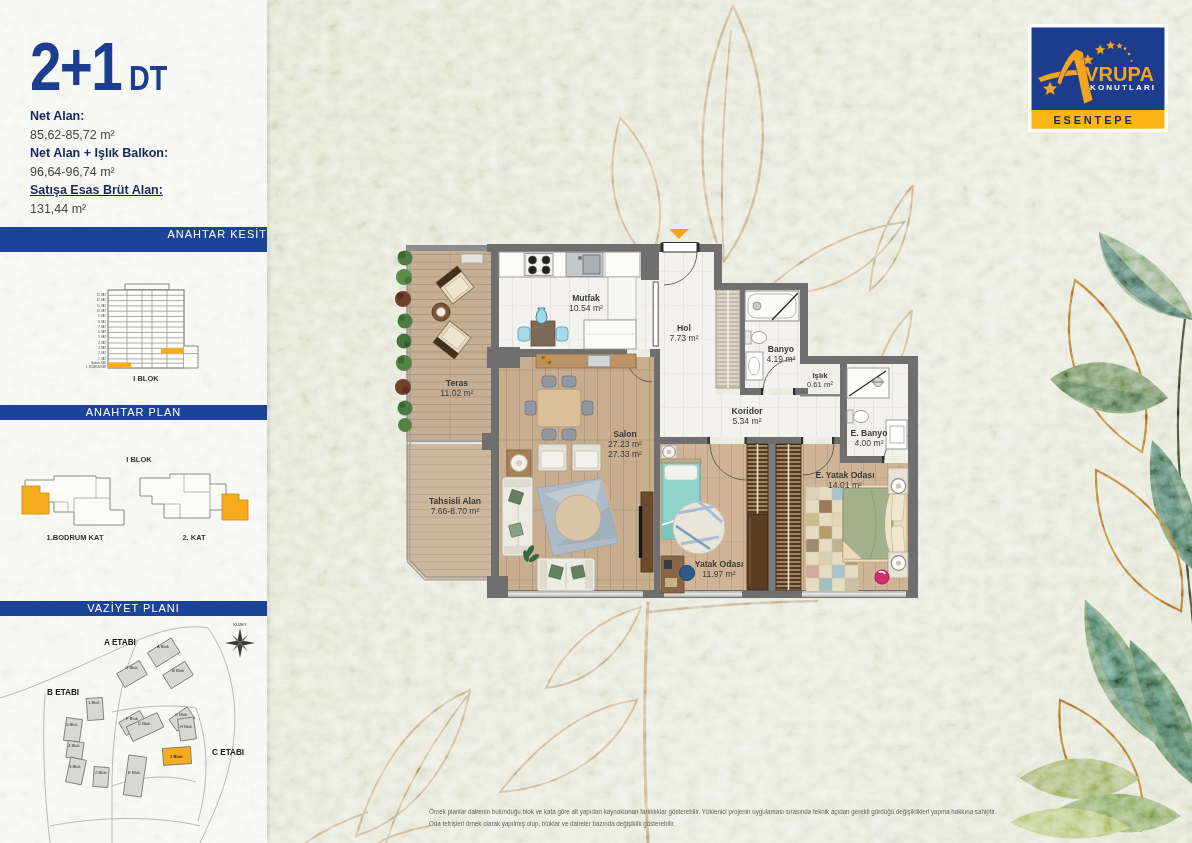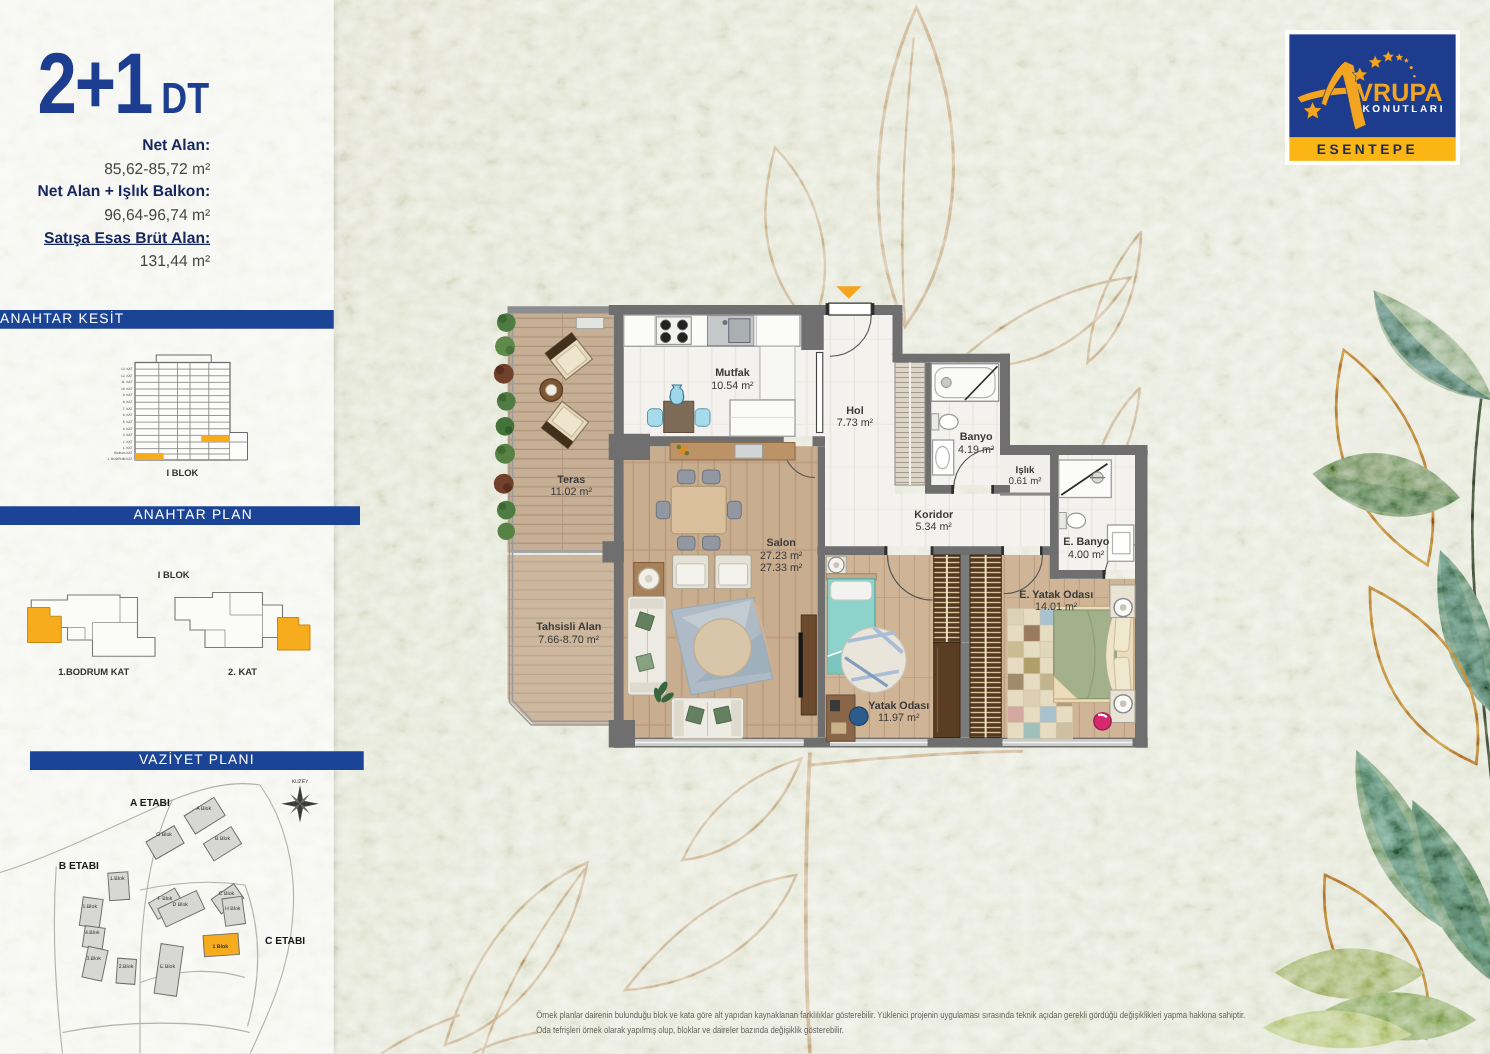--- a/index.html
+++ b/index.html
@@ -85,27 +85,27 @@
       <feFuncG type="linear" slope="1" intercept="-0.23"></feFuncG>
       <feFuncB type="linear" slope="1" intercept="-0.23"></feFuncB>
       <feFuncA type="linear" slope="0" intercept="1"></feFuncA>
     </feComponentTransfer>
   </filter>
   <rect width="1192" height="843" filter="url(#paper)"></rect>
 </svg>
 
 <div class="abs" style="left:30px;top:32px;color:#1d3d90;font-weight:bold;font-size:69px;letter-spacing:-2px;line-height:1;transform:scaleX(0.82);transform-origin:0 0;white-space:nowrap;">2+1<span style="font-size:35px;letter-spacing:0;"> DT</span></div>
 
-<div class="abs" style="left:30px;top:107px;font-size:12.5px;line-height:18.6px;color:#454545;text-align:right;">
+<div class="abs" style="left:30px;top:107px;font-size:12.5px;line-height:18.6px;color:#454545;">
   <b style="color:#16275f;">Net Alan:</b><br>85,62-85,72 m²<br>
   <b style="color:#16275f;">Net Alan + Işlık Balkon:</b><br>96,64-96,74 m²<br>
   <b style="color:#16275f;text-decoration:underline;">Satışa Esas Brüt Alan:</b><br>131,44 m²
 </div>
 
-<div class="abs" style="left:0;top:248px;width:267px;height:15px;background:#1c4496;color:#fff;font-size:11px;letter-spacing:1px;text-align:left;line-height:15px;">ANAHTAR KESİT</div>
+<div class="abs" style="left:0;top:227px;width:267px;height:25px;background:#1c4496;color:#fff;font-size:11px;letter-spacing:1px;text-align:right;line-height:15px;">ANAHTAR KESİT</div>
 
 <svg class="abs" style="left:80px;top:280px;" width="130" height="105" viewBox="0 0 130 105">
 
   <rect x="45" y="4" width="44" height="6" fill="none" stroke="#6b6b6b" stroke-width="0.8"></rect>
 
   <rect x="28" y="10" width="76" height="78" fill="#fcfcfa" stroke="#6b6b6b" stroke-width="1"></rect>
 
   <path d="M104,66 L118,66 L118,88 L104,88" fill="#fcfcfa" stroke="#6b6b6b" stroke-width="0.8"></path>
   <g stroke="#8a8a8a" stroke-width="0.7">
     <line x1="28" y1="15.3" x2="104" y2="15.3"></line>
@@ -146,42 +146,42 @@
       <text x="26" y="69">3. KAT</text>
       <text x="26" y="74.3">2. KAT</text>
     <text x="26" y="79.6">1. KAT</text>
       <text x="26" y="83.5">Bodrum KAT</text>
       <text x="26" y="88">1. BODRUM KAT</text>
   </g>
 
   <text x="66" y="101" font-size="7.5" font-weight="bold" fill="#333" text-anchor="middle">I BLOK</text>
 </svg>
 
-<div class="abs" style="left:0;top:405px;width:267px;height:15px;background:#1c4496;color:#fff;font-size:11px;letter-spacing:1px;text-align:center;line-height:15px;padding-left:21px;">ANAHTAR PLAN</div>
+<div class="abs" style="left:0;top:405px;width:267px;height:15px;background:#1c4496;color:#fff;font-size:11px;letter-spacing:1px;text-align:center;line-height:15px;">ANAHTAR PLAN</div>
 
 <svg class="abs" style="left:14px;top:448px;" width="245" height="100" viewBox="0 0 245 100">
 
   <text x="125" y="14" font-size="7.5" font-weight="bold" fill="#333" text-anchor="middle">I BLOK</text>
 
   <path d="M11,32 L40,32 L40,28 L82,28 L82,30 L96,30 L96,62 L110,62 L110,77 L60,77 L60,64 L40,64 L40,54 L28,54 L28,47 L11,47 Z" fill="#fbfbf8" stroke="#7a7a7a" stroke-width="0.9"></path>
   <path d="M40,54 L54,54 L54,64 M60,64 L60,50 L96,50 M82,30 L82,50" fill="none" stroke="#9a9a9a" stroke-width="0.7"></path>
 
   <path d="M8,38 L26,38 L26,45 L35,45 L35,66 L8,66 Z" fill="#f6ac1d" stroke="#c78a10" stroke-width="0.8"></path>
 
   <path d="M126,30 L156,30 L156,26 L196,26 L196,36 L212,36 L212,62 L196,62 L196,70 L150,70 L150,56 L138,56 L138,48 L126,48 Z" fill="#fbfbf8" stroke="#7a7a7a" stroke-width="0.9"></path>
   <path d="M150,56 L166,56 L166,70 M196,36 L196,62 M170,26 L170,44 L196,44" fill="none" stroke="#9a9a9a" stroke-width="0.7"></path>
 
   <path d="M208,46 L225,46 L225,52 L234,52 L234,72 L208,72 L208,58 Z" fill="#f6ac1d" stroke="#c78a10" stroke-width="0.8"></path>
 
   <text x="61" y="92" font-size="7.5" font-weight="bold" fill="#333" text-anchor="middle">1.BODRUM KAT</text>
 
   <text x="180" y="92" font-size="7.5" font-weight="bold" fill="#333" text-anchor="middle">2. KAT</text>
 </svg>
 
-<div class="abs" style="left:0;top:601px;width:267px;height:15px;background:#1c4496;color:#fff;font-size:11px;letter-spacing:1px;text-align:center;line-height:15px;margin-left:24px;">VAZİYET PLANI</div>
+<div class="abs" style="left:0;top:601px;width:267px;height:15px;background:#1c4496;color:#fff;font-size:11px;letter-spacing:1px;text-align:center;line-height:15px;">VAZİYET PLANI</div>
 
 <svg class="abs" style="left:0;top:616px;" width="267" height="227" viewBox="0 0 267 227">
 
   <g fill="none" stroke="#b2b2a8" stroke-width="0.9">
     <path d="M0,82 C40,70 90,45 138,24 C160,15 185,8 208,12"></path>
     <path d="M208,12 C228,40 238,80 234,120 C231,160 215,195 200,227"></path>
     <path d="M45,77 C42,120 44,175 50,227"></path>
     <path d="M138,24 C120,60 112,120 112,170 L112,227"></path>
     <path d="M112,96 C140,90 170,88 196,92"></path>
     <path d="M196,92 C210,130 208,170 198,205"></path>

